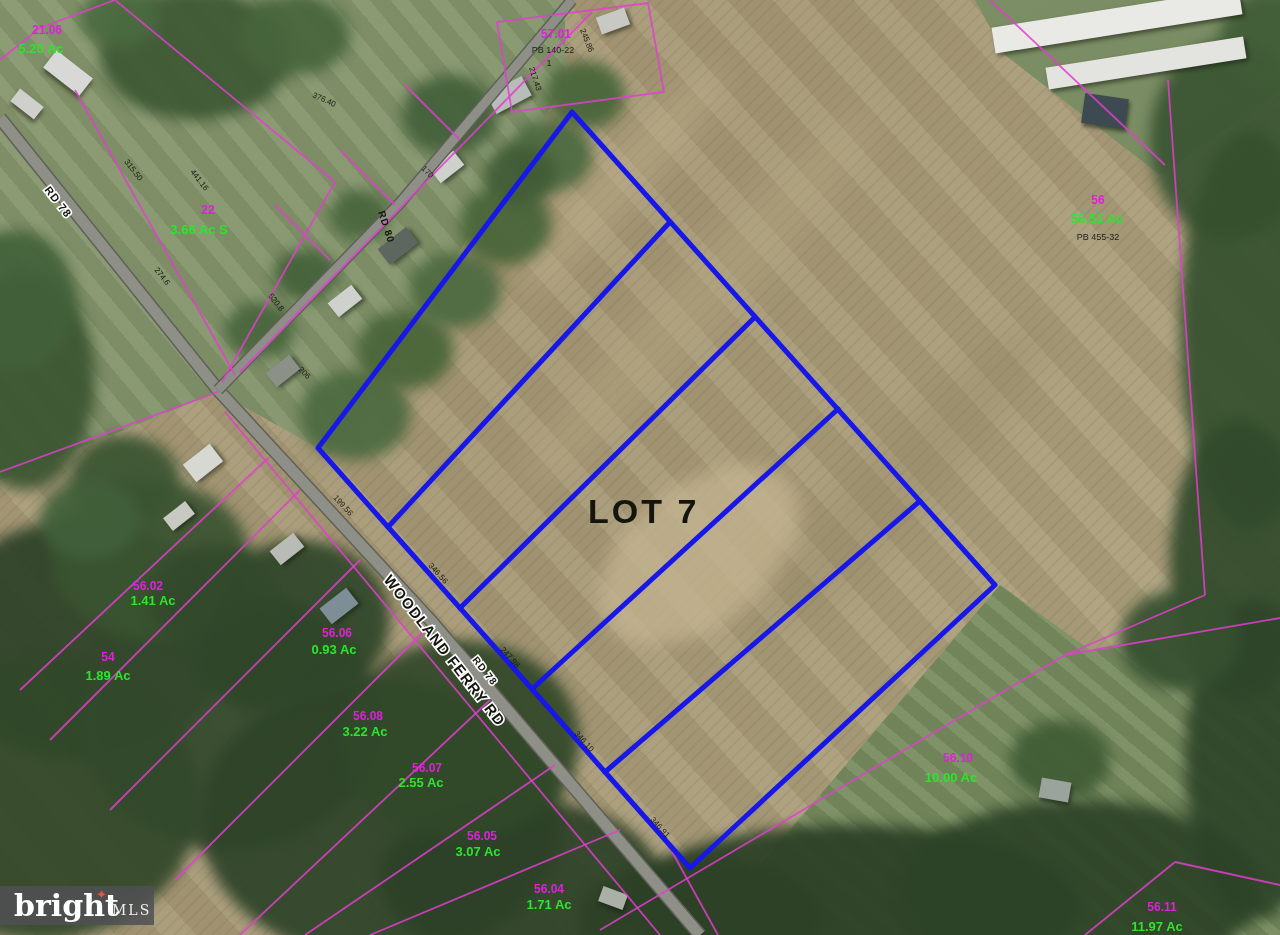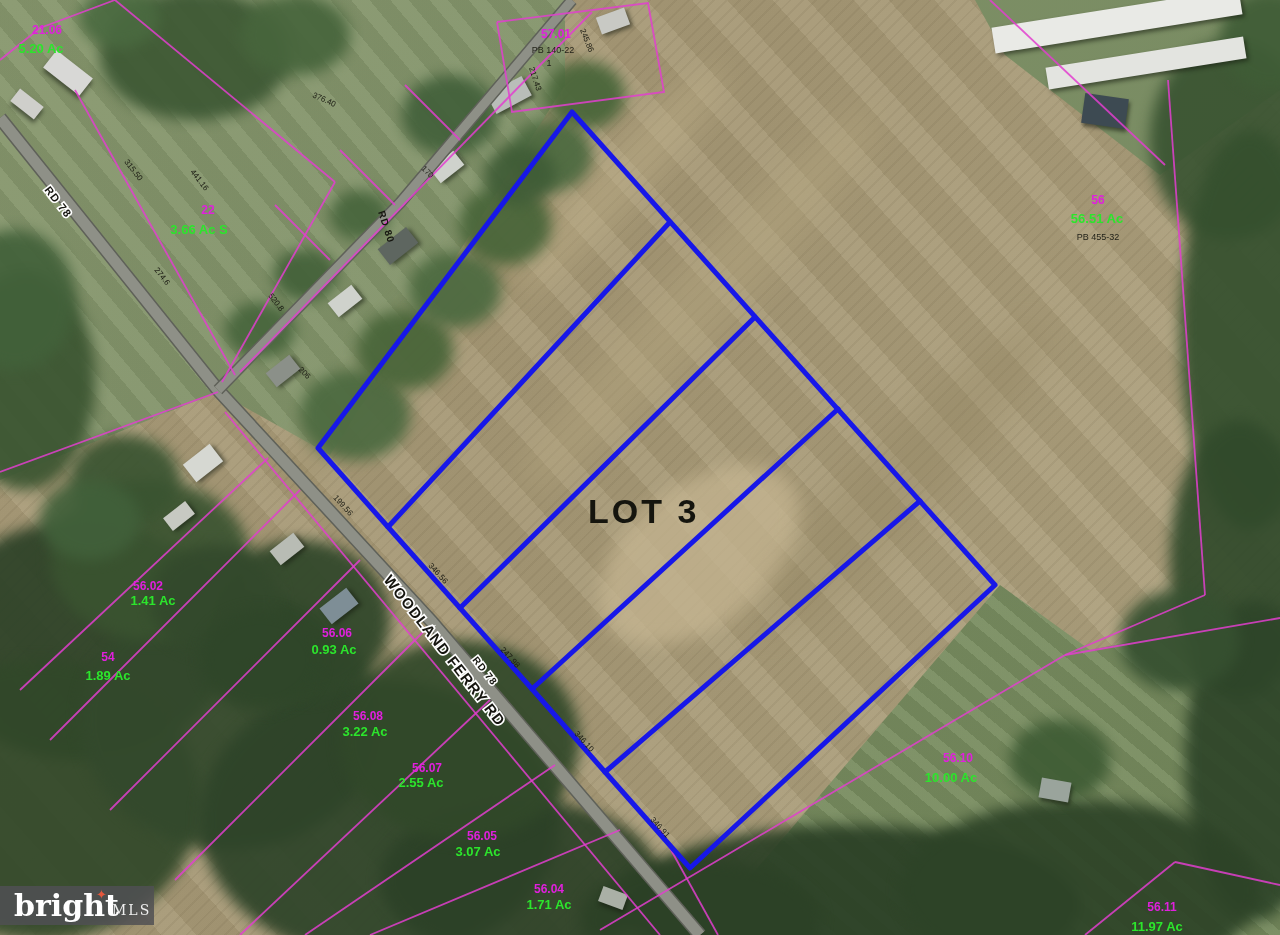--- a/index.html
+++ b/index.html
@@ -201,19 +201,19 @@
         <text x="482" y="840" text-anchor="middle" font-size="12" font-weight="bold" fill="#e020dd" font-family="&quot;Liberation Sans&quot;,sans-serif">56.05</text>
         <text x="478" y="856" text-anchor="middle" font-size="13" font-weight="bold" fill="#2ce52c" font-family="&quot;Liberation Sans&quot;,sans-serif">3.07 Ac</text>
         <text x="549" y="893" text-anchor="middle" font-size="12" font-weight="bold" fill="#e020dd" font-family="&quot;Liberation Sans&quot;,sans-serif">56.04</text>
         <text x="549" y="909" text-anchor="middle" font-size="13" font-weight="bold" fill="#2ce52c" font-family="&quot;Liberation Sans&quot;,sans-serif">1.71 Ac</text>
         <text x="958" y="762" text-anchor="middle" font-size="12" font-weight="bold" fill="#e020dd" font-family="&quot;Liberation Sans&quot;,sans-serif">56.10</text>
         <text x="951" y="782" text-anchor="middle" font-size="13" font-weight="bold" fill="#2ce52c" font-family="&quot;Liberation Sans&quot;,sans-serif">10.00 Ac</text>
         <text x="1162" y="911" text-anchor="middle" font-size="12" font-weight="bold" fill="#e020dd" font-family="&quot;Liberation Sans&quot;,sans-serif">56.11</text>
         <text x="1157" y="931" text-anchor="middle" font-size="13" font-weight="bold" fill="#2ce52c" font-family="&quot;Liberation Sans&quot;,sans-serif">11.97 Ac</text>
       </g>
     </svg>
-  <div id="lot-label">LOT 3</div>
+  <div id="lot-label">LOT 7</div>
   <div id="watermark">
     <span id="wm-brand">bright</span>
     <span id="wm-star">✦</span>
     <span id="wm-suffix">MLS</span>
   </div>
 </div>
 
 </body></html>

